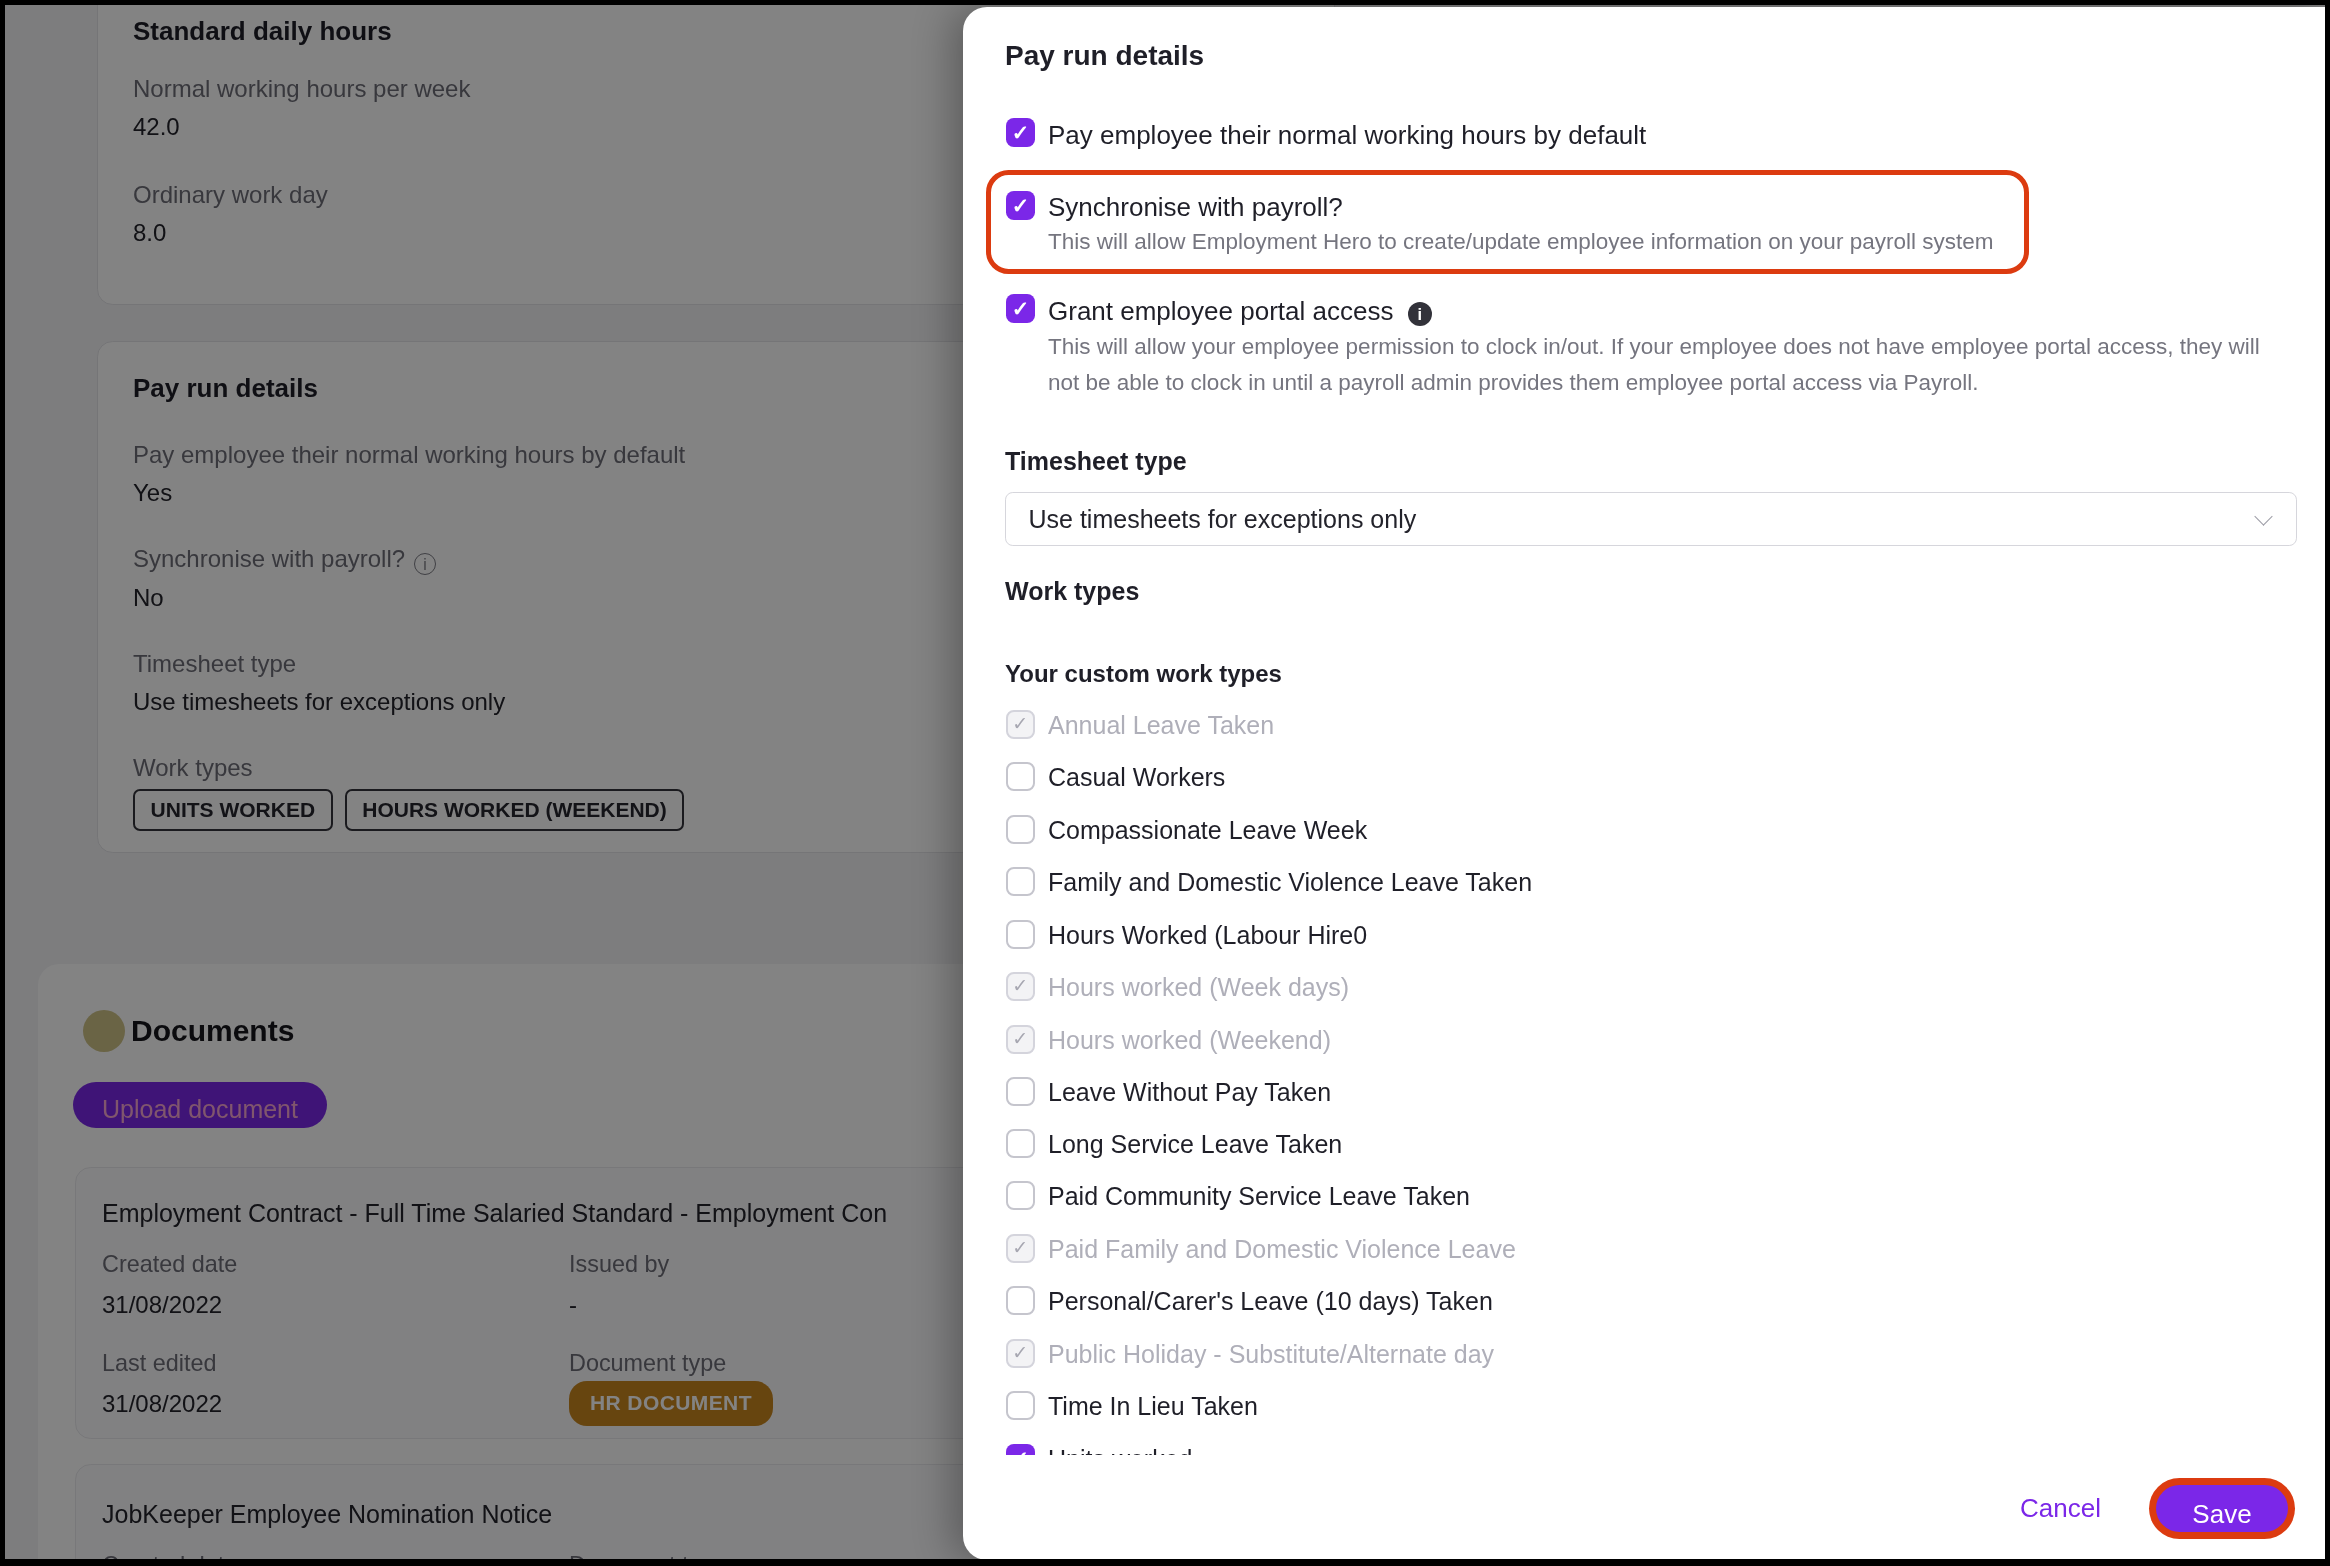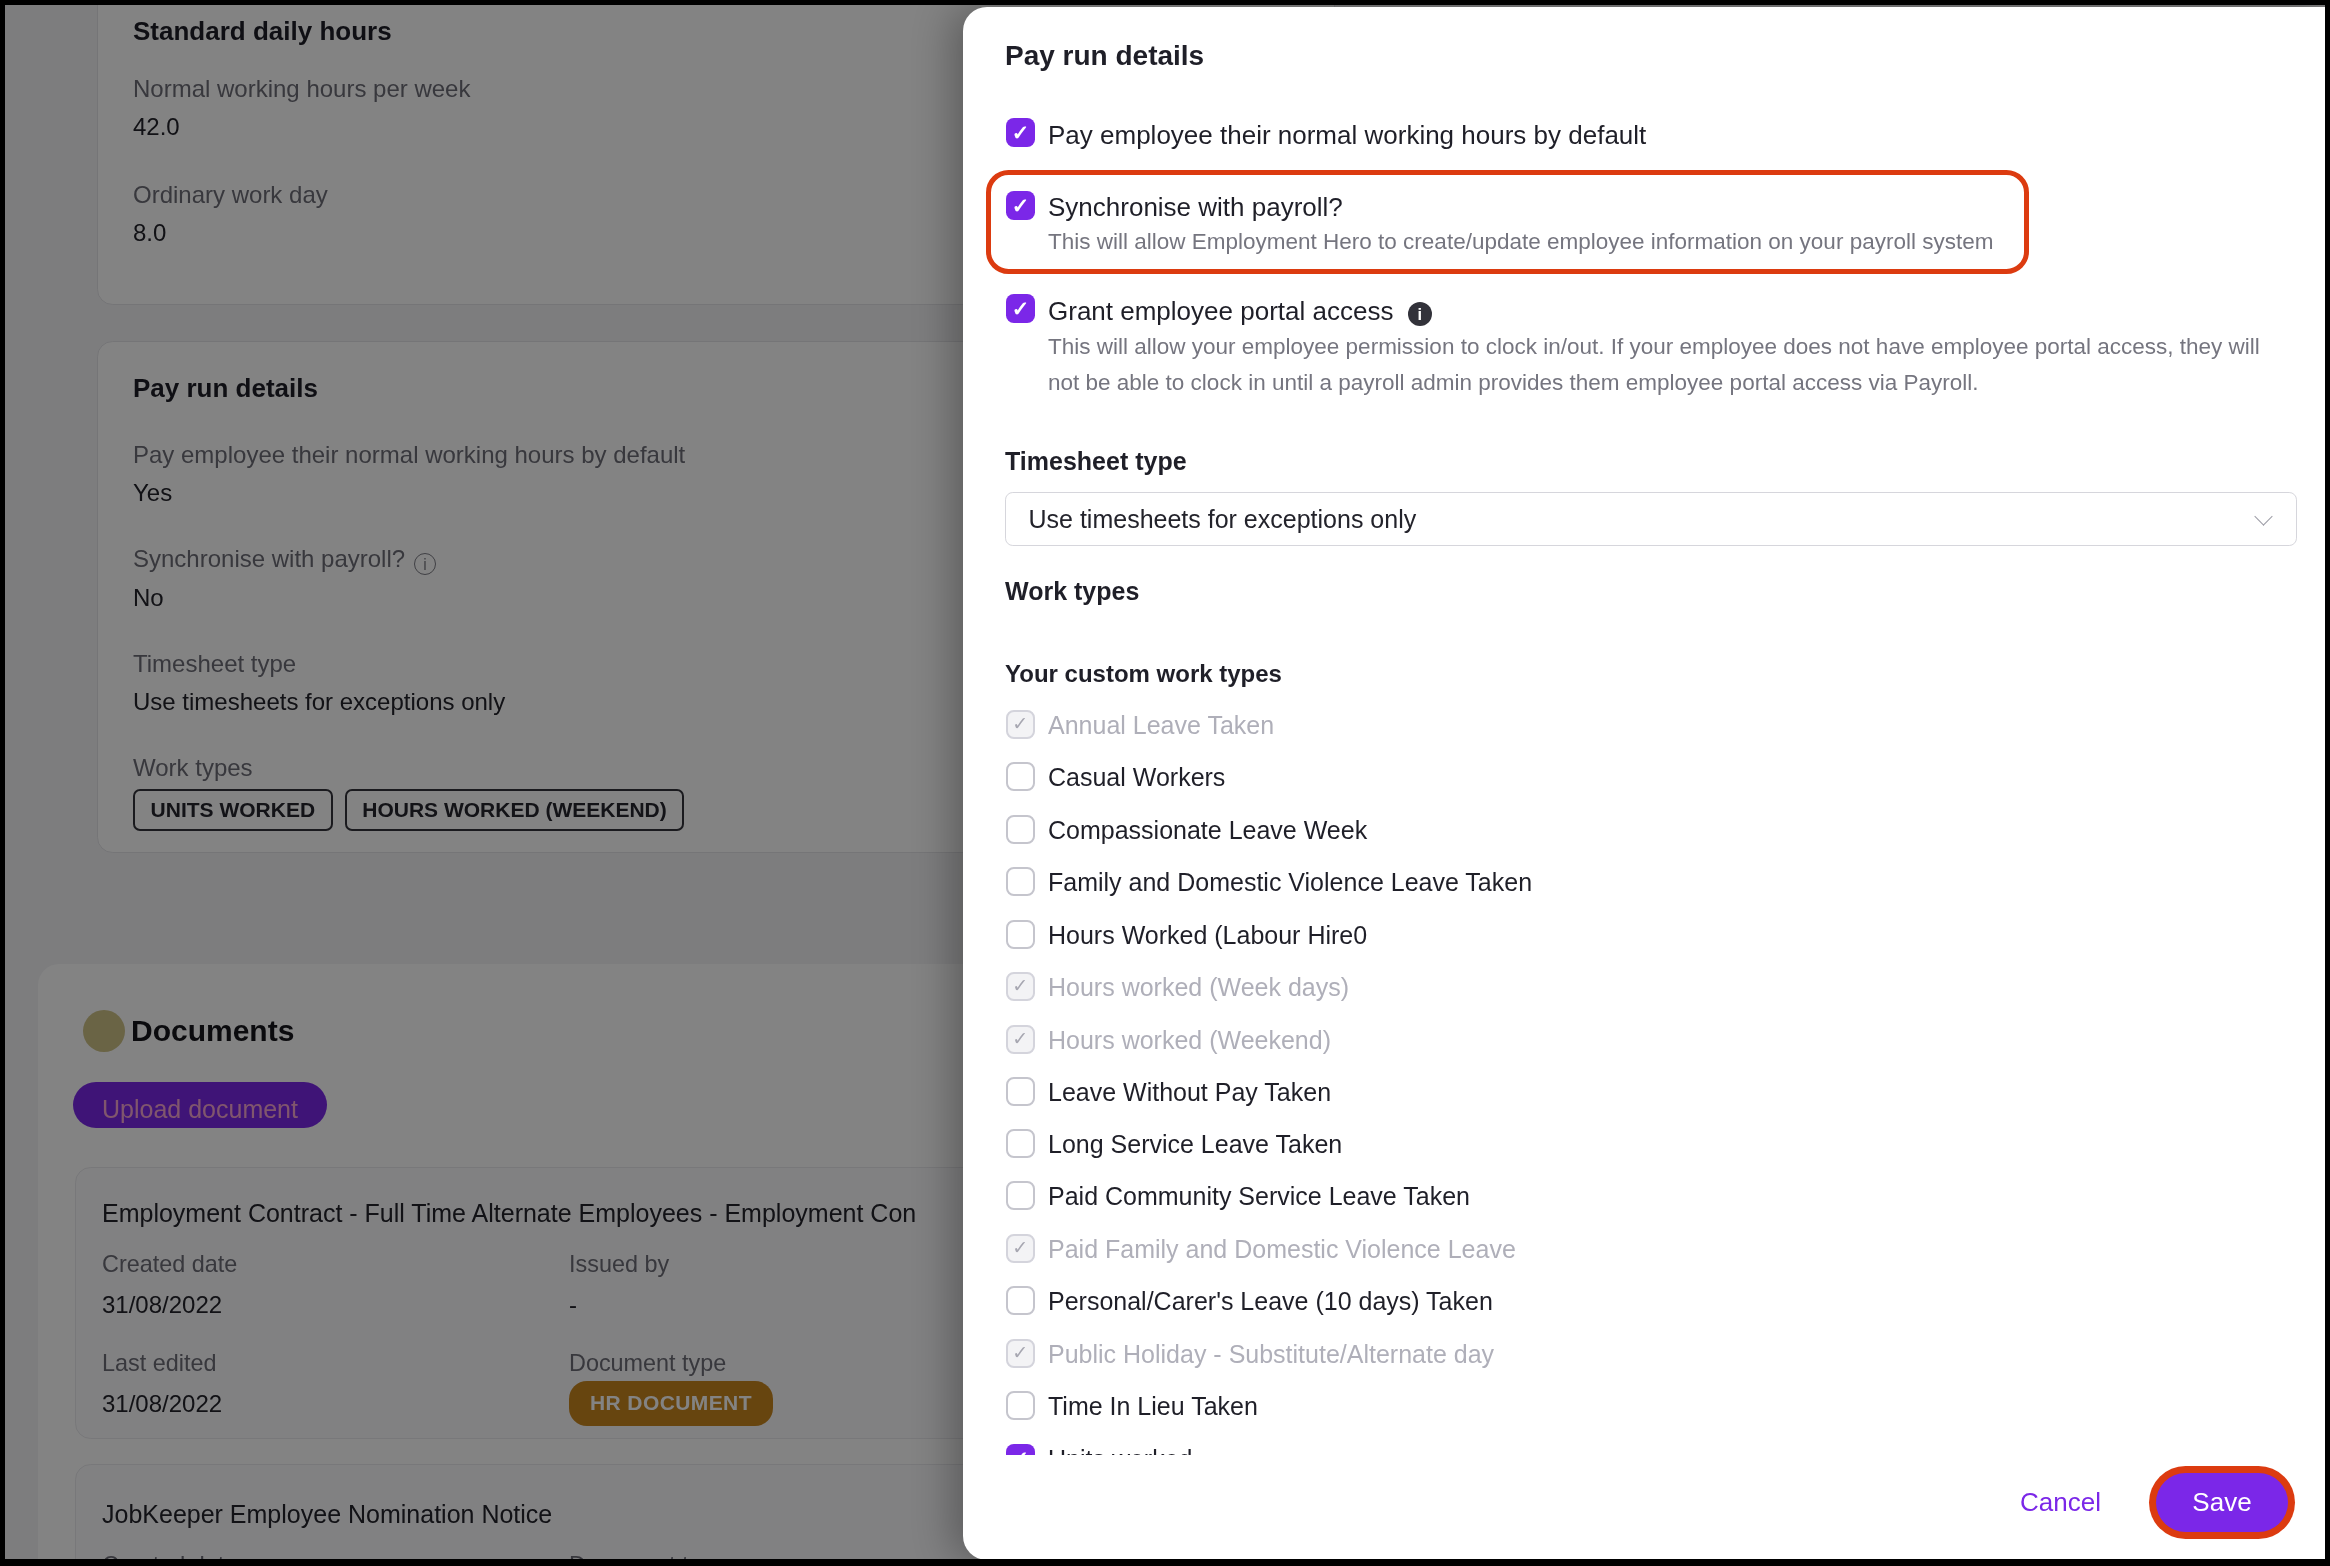--- a/index.html
+++ b/index.html
@@ -44,21 +44,21 @@
   .chev{position:absolute;right:26px;top:17.3px;width:13px;height:13px;border-right:1.7px solid #9B9BA5;border-bottom:1.7px solid #9B9BA5;transform:rotate(45deg);}
   .wt-clip{position:absolute;left:0;top:693px;width:1367px;height:755px;overflow:hidden;}
   .wt-row{position:absolute;left:43px;height:29px;}
   .wt-row .cb{left:0;top:0;width:28.6px;height:28.6px;}
   .wt-row .wl{position:absolute;left:42px;top:0.9px;font-size:25px;color:#1F1F28;white-space:nowrap;}
   .wt-row.dis .wl{color:#AFAFB9;}
   .info-solid{display:inline-block;width:24px;height:24px;background:#32323A;border-radius:50%;color:#FFF;font-size:16.4px;line-height:24px;text-align:center;font-weight:bold;}
   .footer{position:absolute;right:35px;bottom:21px;display:flex;align-items:center;gap:48px;}
   .cancel{font-size:26px;color:#7B27E8;white-space:nowrap;cursor:pointer;}
   .save-ring{background:#DC3B10;border-radius:38px;padding:7px;}
-  .save-btn{background:#7B27E8;color:#FFF;border:none;border-radius:31px;height:59px;min-width:132px;padding:0 35px;font-size:26px;line-height:59px;text-align:center;white-space:nowrap;}
+  .save-btn{background:#7B27E8;color:#FFF;border:none;border-radius:31px;height:47px;min-width:132px;padding:0 35px;font-size:26px;line-height:59px;text-align:center;white-space:nowrap;}
 </style>
 </head>
 <body>
 
 <div class="screen">
 
   <div class="page">
 
     <div class="card" style="left:97px;top:-52px;width:1238px;height:357px;">
       <div class="abs card-title" style="left:35px;top:67px;">Standard daily hours</div>
@@ -81,21 +81,21 @@
         <span class="chip">UNITS WORKED</span><span class="chip">HOURS WORKED (WEEKEND)</span>
       </div>
     </div>
 
     <div class="docs-section" style="left:38px;top:964px;width:1281px;height:641px;">
       <div class="abs" style="left:45px;top:46px;width:42px;height:42px;border-radius:50%;background:#CEC287;"></div>
       <div class="abs" style="left:93px;top:50px;font-size:30px;font-weight:bold;color:#16161C;white-space:nowrap;">Documents</div>
       <button class="upload-btn" style="left:35px;top:118px;">Upload document</button>
 
       <div class="doc-card" style="left:37px;top:203px;width:1238px;height:272px;">
-        <div class="abs val" style="left:26px;top:31px;font-size:25px;">Employment Contract - Full Time Alternate Employees - Employment Con</div>
+        <div class="abs val" style="left:26px;top:31px;font-size:25px;">Employment Contract - Full Time Salaried Standard - Employment Con</div>
         <div class="abs lbl" style="left:26px;top:83px;font-size:23.4px;">Created date</div>
         <div class="abs val" style="left:26px;top:123px;">31/08/2022</div>
         <div class="abs lbl" style="left:493px;top:83px;font-size:23.4px;text-align:right;">Issued by</div>
         <div class="abs val" style="left:493px;top:123px;">-</div>
         <div class="abs lbl" style="left:26px;top:182px;font-size:23.4px;">Last edited</div>
         <div class="abs val" style="left:26px;top:222px;">31/08/2022</div>
         <div class="abs lbl" style="left:493px;top:182px;font-size:23.4px;">Document type</div>
         <div class="abs" style="left:493px;top:213px;">
           <span class="badge">HR DOCUMENT</span>
         </div>

